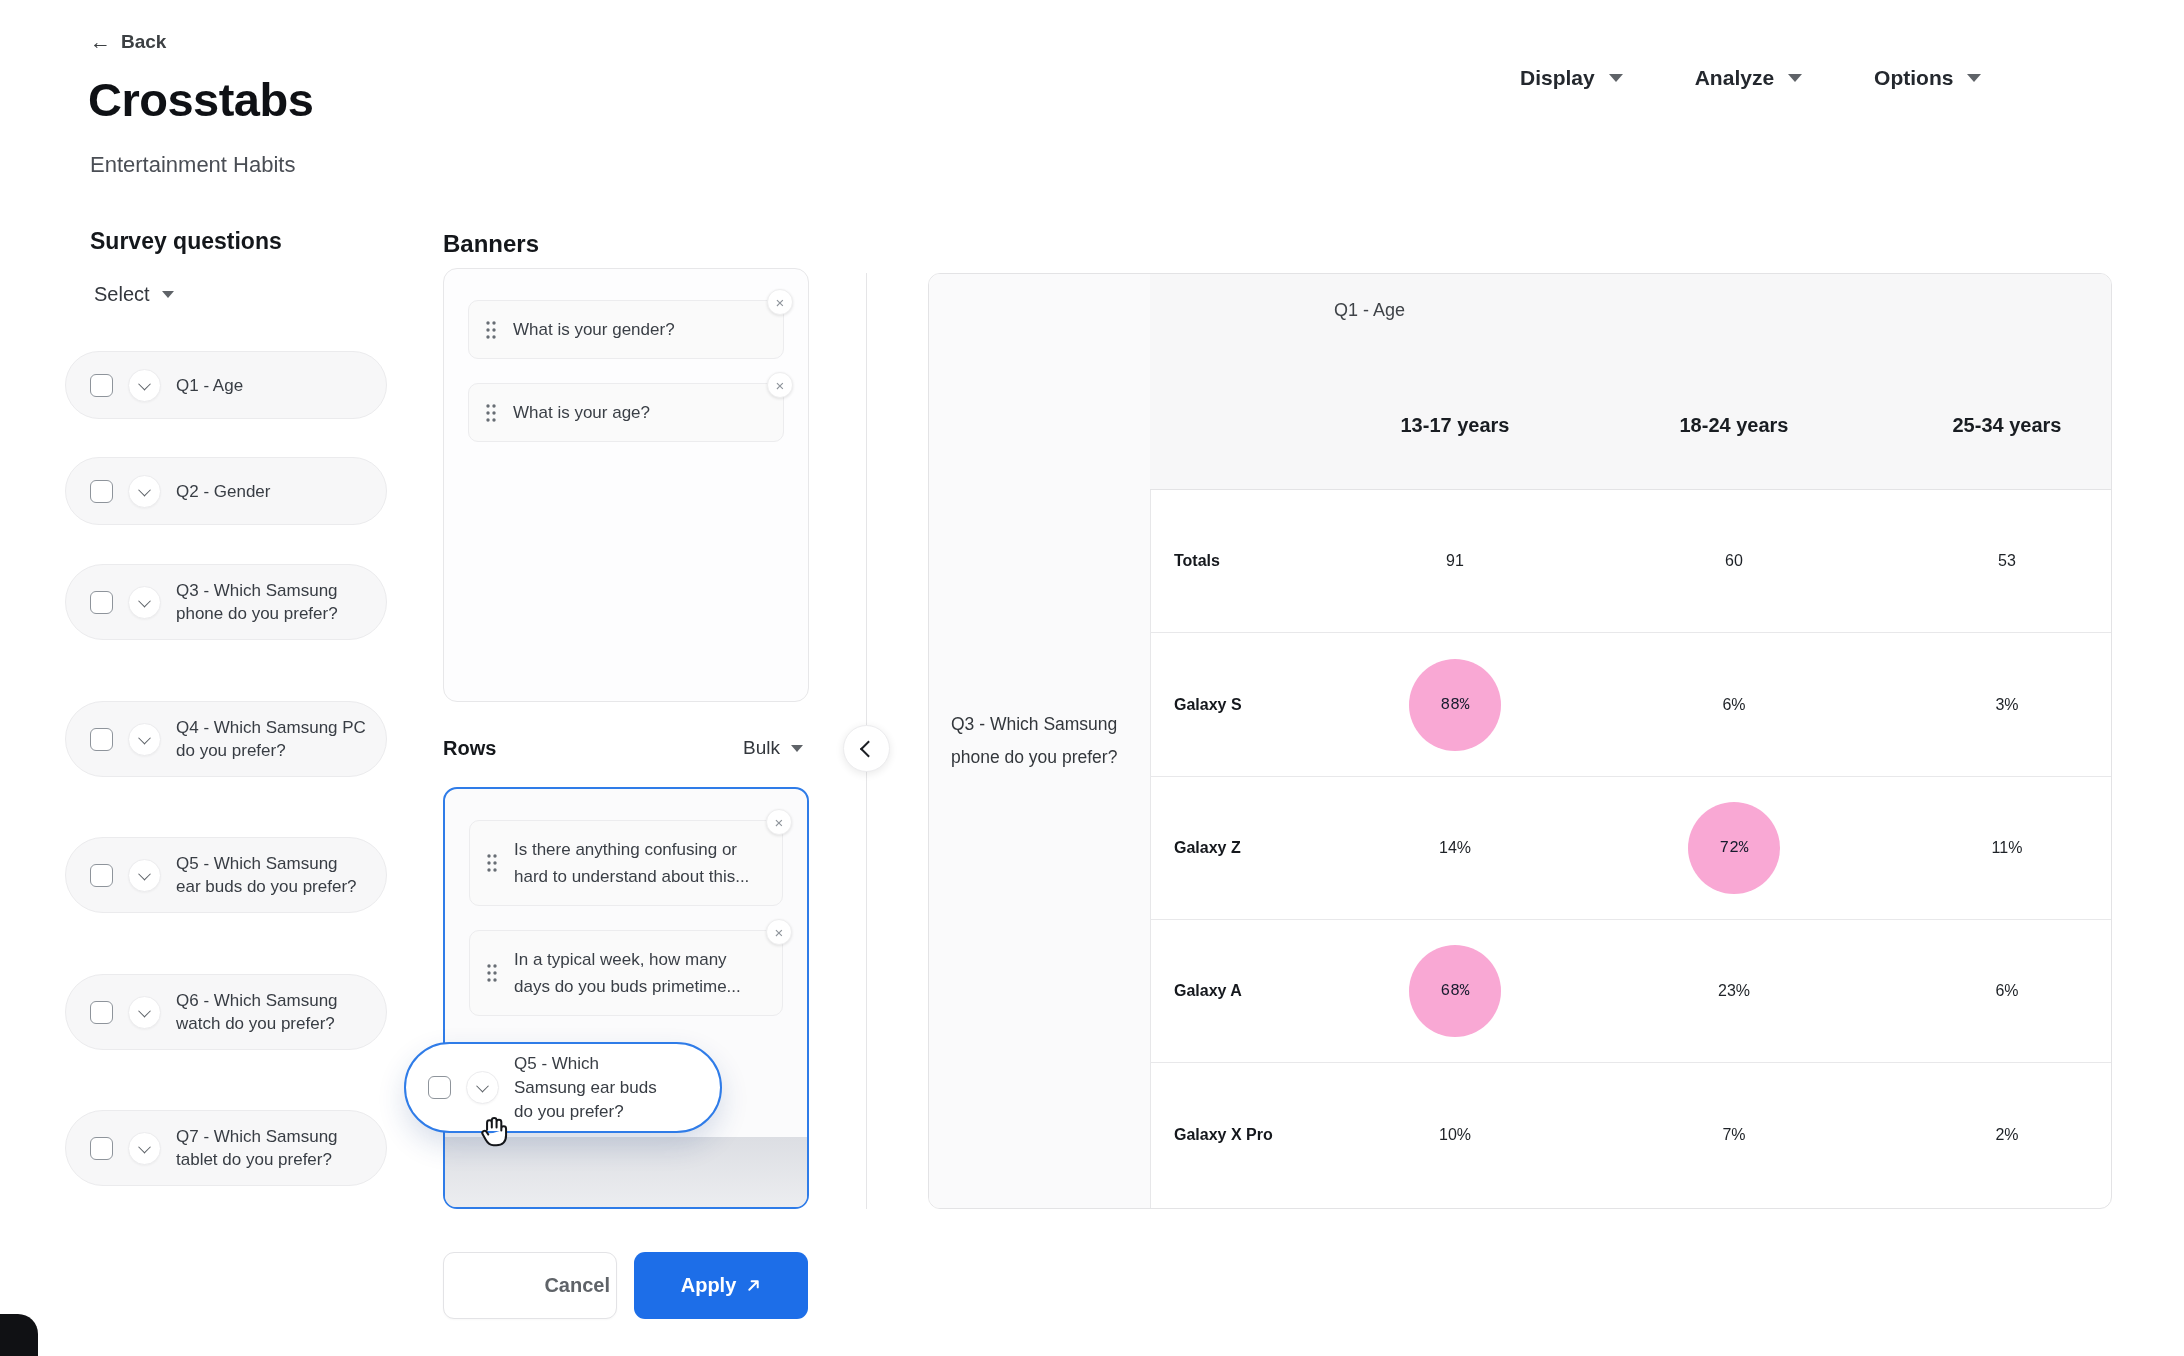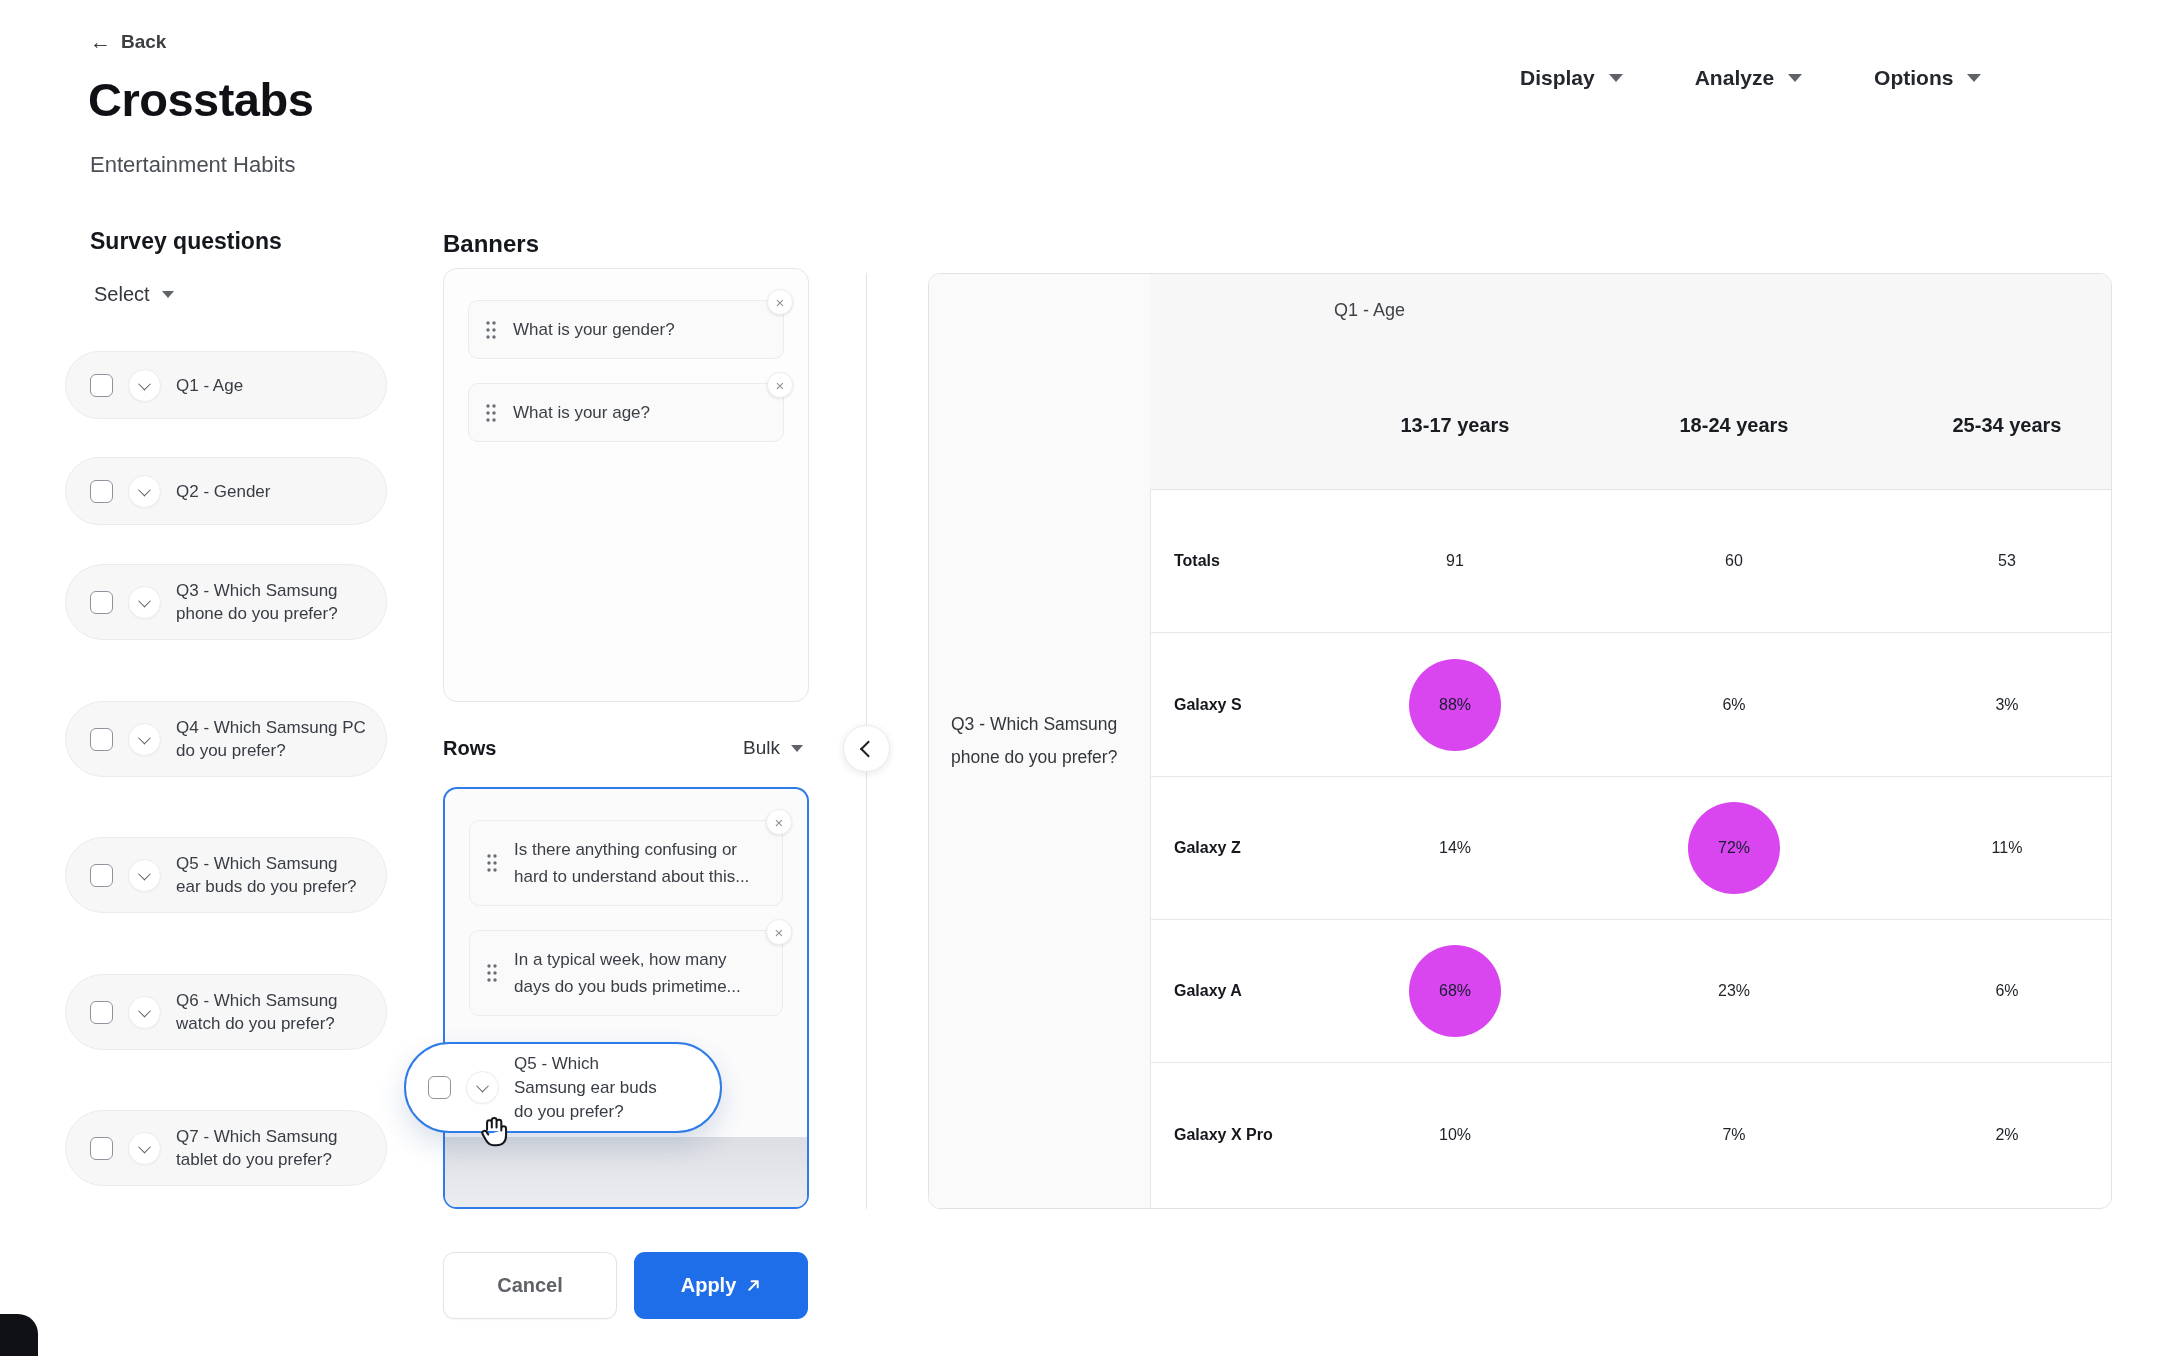--- a/index.html
+++ b/index.html
@@ -54,21 +54,21 @@
   .bulk-btn .caret{border-top-width:7px;border-left-width:6px;border-right-width:6px;}
   .drop-placeholder{position:absolute;left:0;right:0;bottom:0;height:70px;
     background:linear-gradient(180deg,#dcdee3,#ecedf0);border-radius:0 0 11px 11px;}
   .dragged-pill{position:absolute;left:404px;top:1042px;width:318px;height:91px;box-sizing:border-box;z-index:30;
     background:#fff;border:2px solid #2f7ce8;border-radius:999px;display:flex;align-items:center;gap:15px;
     padding:0 18px 0 22px;box-shadow:0 12px 28px rgba(25,60,130,.16);cursor:grabbing;}
   .dragged-pill .plabel{font-size:17px;line-height:24px;color:#383d44;max-width:160px;}
   .hand-cursor{position:absolute;left:474px;top:1112px;width:38px;height:38px;z-index:40;}
   .cancel-btn{position:absolute;left:443px;top:1252px;width:174px;height:67px;background:#fff;
     border:1px solid #e3e3e6;border-radius:11px;font-size:20px;font-weight:600;color:#5f6368;
-    cursor:pointer;font-family:inherit;box-shadow:0 1px 2px rgba(0,0,0,.03);}
+    cursor:pointer;font-family:inherit;box-shadow:0 1px 2px rgba(0,0,0,.03);text-align:right;}
   .apply-btn{position:absolute;left:634px;top:1252px;width:174px;height:67px;background:#1d6ee8;border:none;
     border-radius:11px;font-size:20px;font-weight:700;color:#fff;cursor:pointer;font-family:inherit;
     display:flex;align-items:center;justify-content:center;gap:10px;}
   
   .divider{position:absolute;left:866px;top:273px;width:1px;height:936px;background:#e5e5e7;}
   .collapse-btn{position:absolute;left:843px;top:725px;width:47px;height:47px;border-radius:50%;background:#fff;
     border:1px solid #ececee;box-shadow:0 2px 8px rgba(0,0,0,.09);cursor:pointer;
     display:flex;align-items:center;justify-content:center;padding:0;}
   .chev-left{width:10px;height:10px;border-left:2.2px solid #1c1f24;border-bottom:2.2px solid #1c1f24;
     transform:rotate(45deg) translate(1px,-1px);}
@@ -82,21 +82,21 @@
   .banner-title{position:absolute;left:184px;top:26px;font-size:18px;color:#3f4348;}
   .col-h{position:absolute;top:140px;width:220px;text-align:center;font-size:20px;font-weight:700;color:#191d22;}
   .col-h.c0{left:195px}.col-h.c1{left:474px}.col-h.c2{left:747px}
   .trow{position:absolute;left:221px;width:962px;height:143px;border-bottom:1px solid #e8e8ea;}
   .trow.last{border-bottom:none;height:146px;}
   .trow .rlabel{position:absolute;left:24px;top:0;bottom:0;display:flex;align-items:center;
     font-size:16px;font-weight:700;color:#15181d;}
   .cell{position:absolute;top:0;bottom:0;width:220px;display:flex;align-items:center;justify-content:center;}
   .cell.c0{left:195px}.cell.c1{left:474px}.cell.c2{left:747px}
   .val{font-size:16px;color:#1e2227;}
-  .bubble{width:92px;height:92px;border-radius:50%;background:#d946ef;display:flex;align-items:center;justify-content:center;}
+  .bubble{width:92px;height:92px;border-radius:50%;background:#f9a8d4;display:flex;align-items:center;justify-content:center;font-family:Liberation Mono, monospace;}
   .bubble .val{color:#171c2e;}
   
   .corner{position:absolute;left:0;bottom:0;width:38px;height:42px;background:#101114;border-top-right-radius:20px;}
 </style>
 </head>
 <body>
 
 <button class="back">
   <span class="arr">←</span>
   <span>Back</span>

